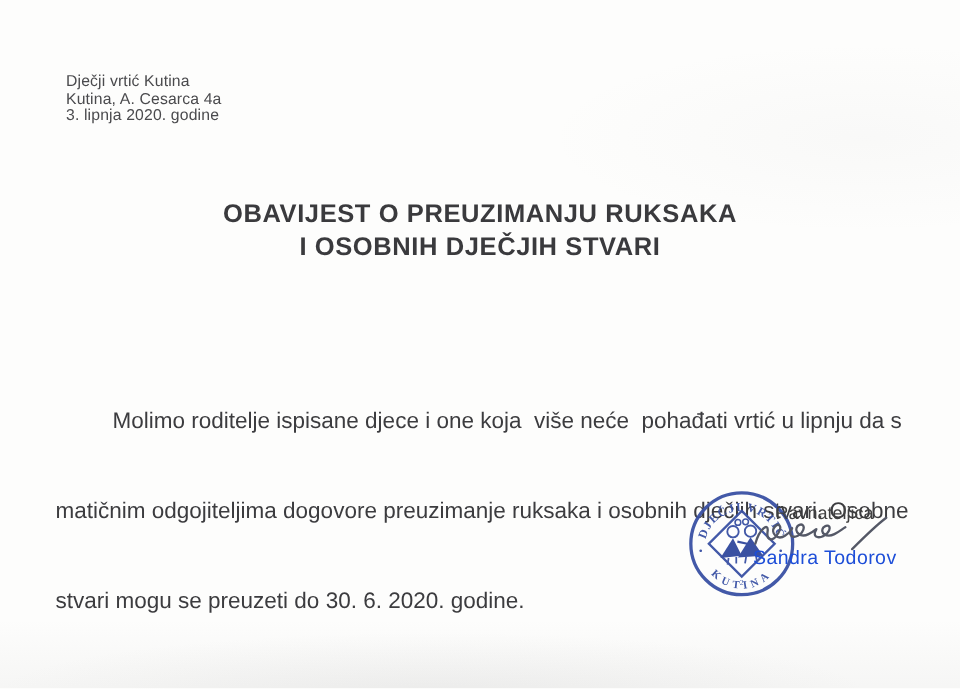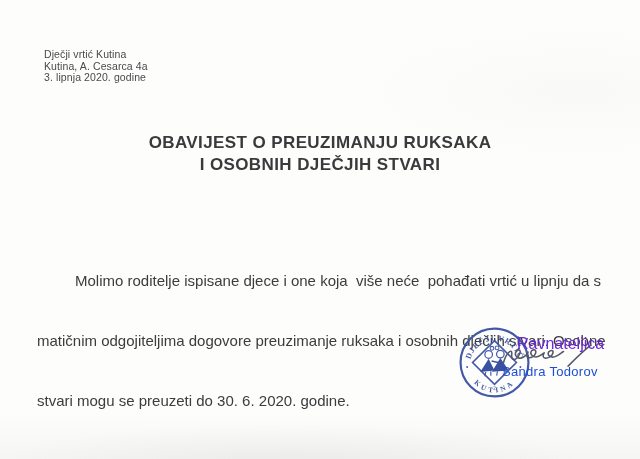--- a/index.html
+++ b/index.html
@@ -30,21 +30,21 @@
     position:absolute; left:37px; top:231px; width:585px;
     font-size:15px; line-height:20px; color:#3c3c3f; white-space:pre;
   }
   .body-par .indent { padding-left:38px; }
   .stamp {
     position:absolute; left:458px; top:326px; width:73px; height:73px;
     opacity:0.95; z-index:1;
   }
   .sig-role {
     position:absolute; left:517px; top:335px;
-    font-size:16px; color:#6d28d9; z-index:3;
+    font-size:12px; color:#404040; z-index:3;
   }
   .sig-name {
     position:absolute; left:502px; top:364px;
     font-size:13px; letter-spacing:0.3px; color:#1d4ed8; z-index:3;
   }
   .sig-script {
     position:absolute; left:499px; top:343px; width:100px; height:28px; z-index:2;
   }
 </style>
 </head>

